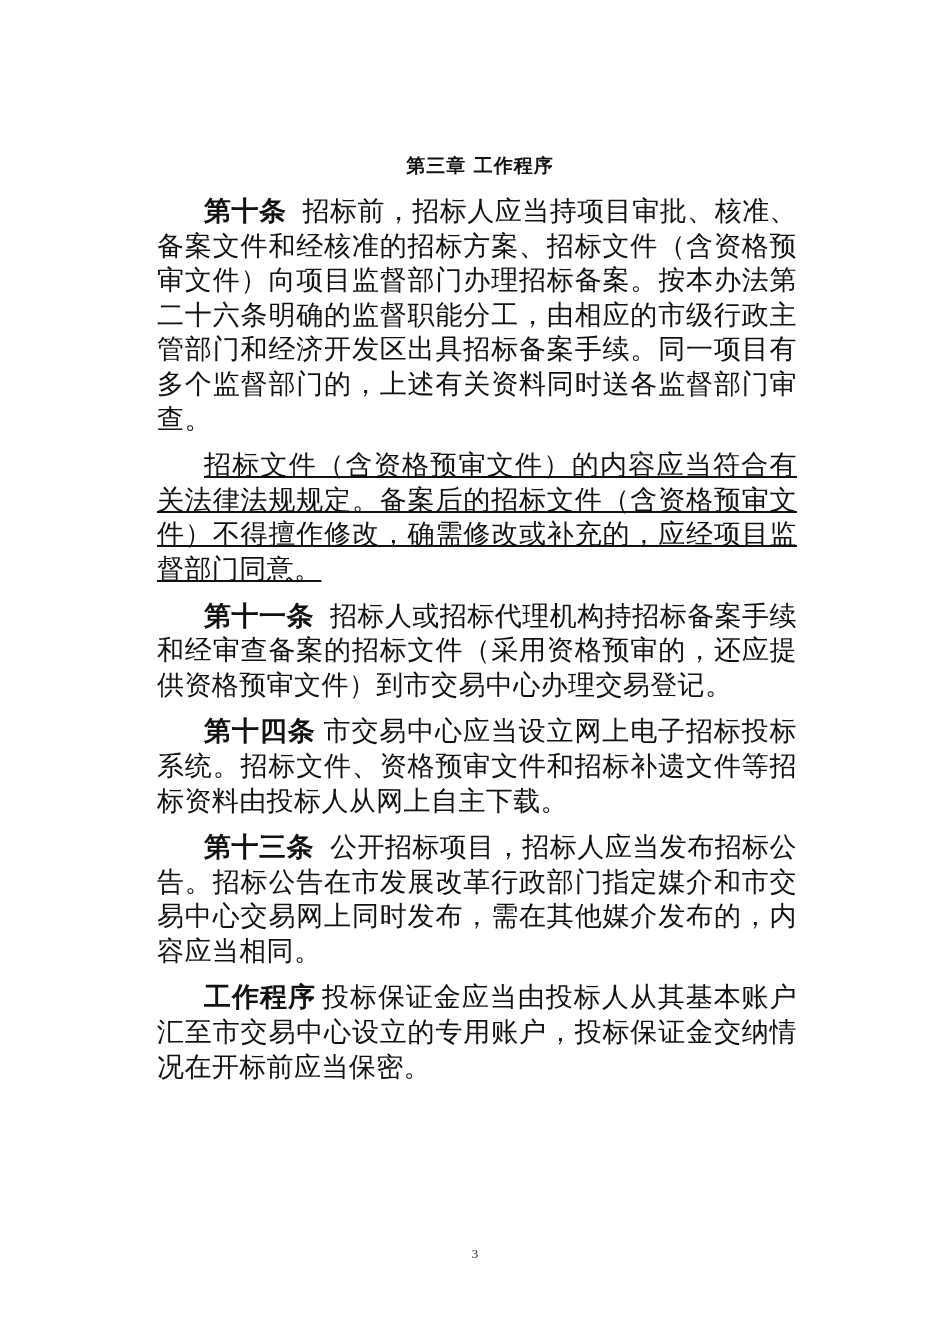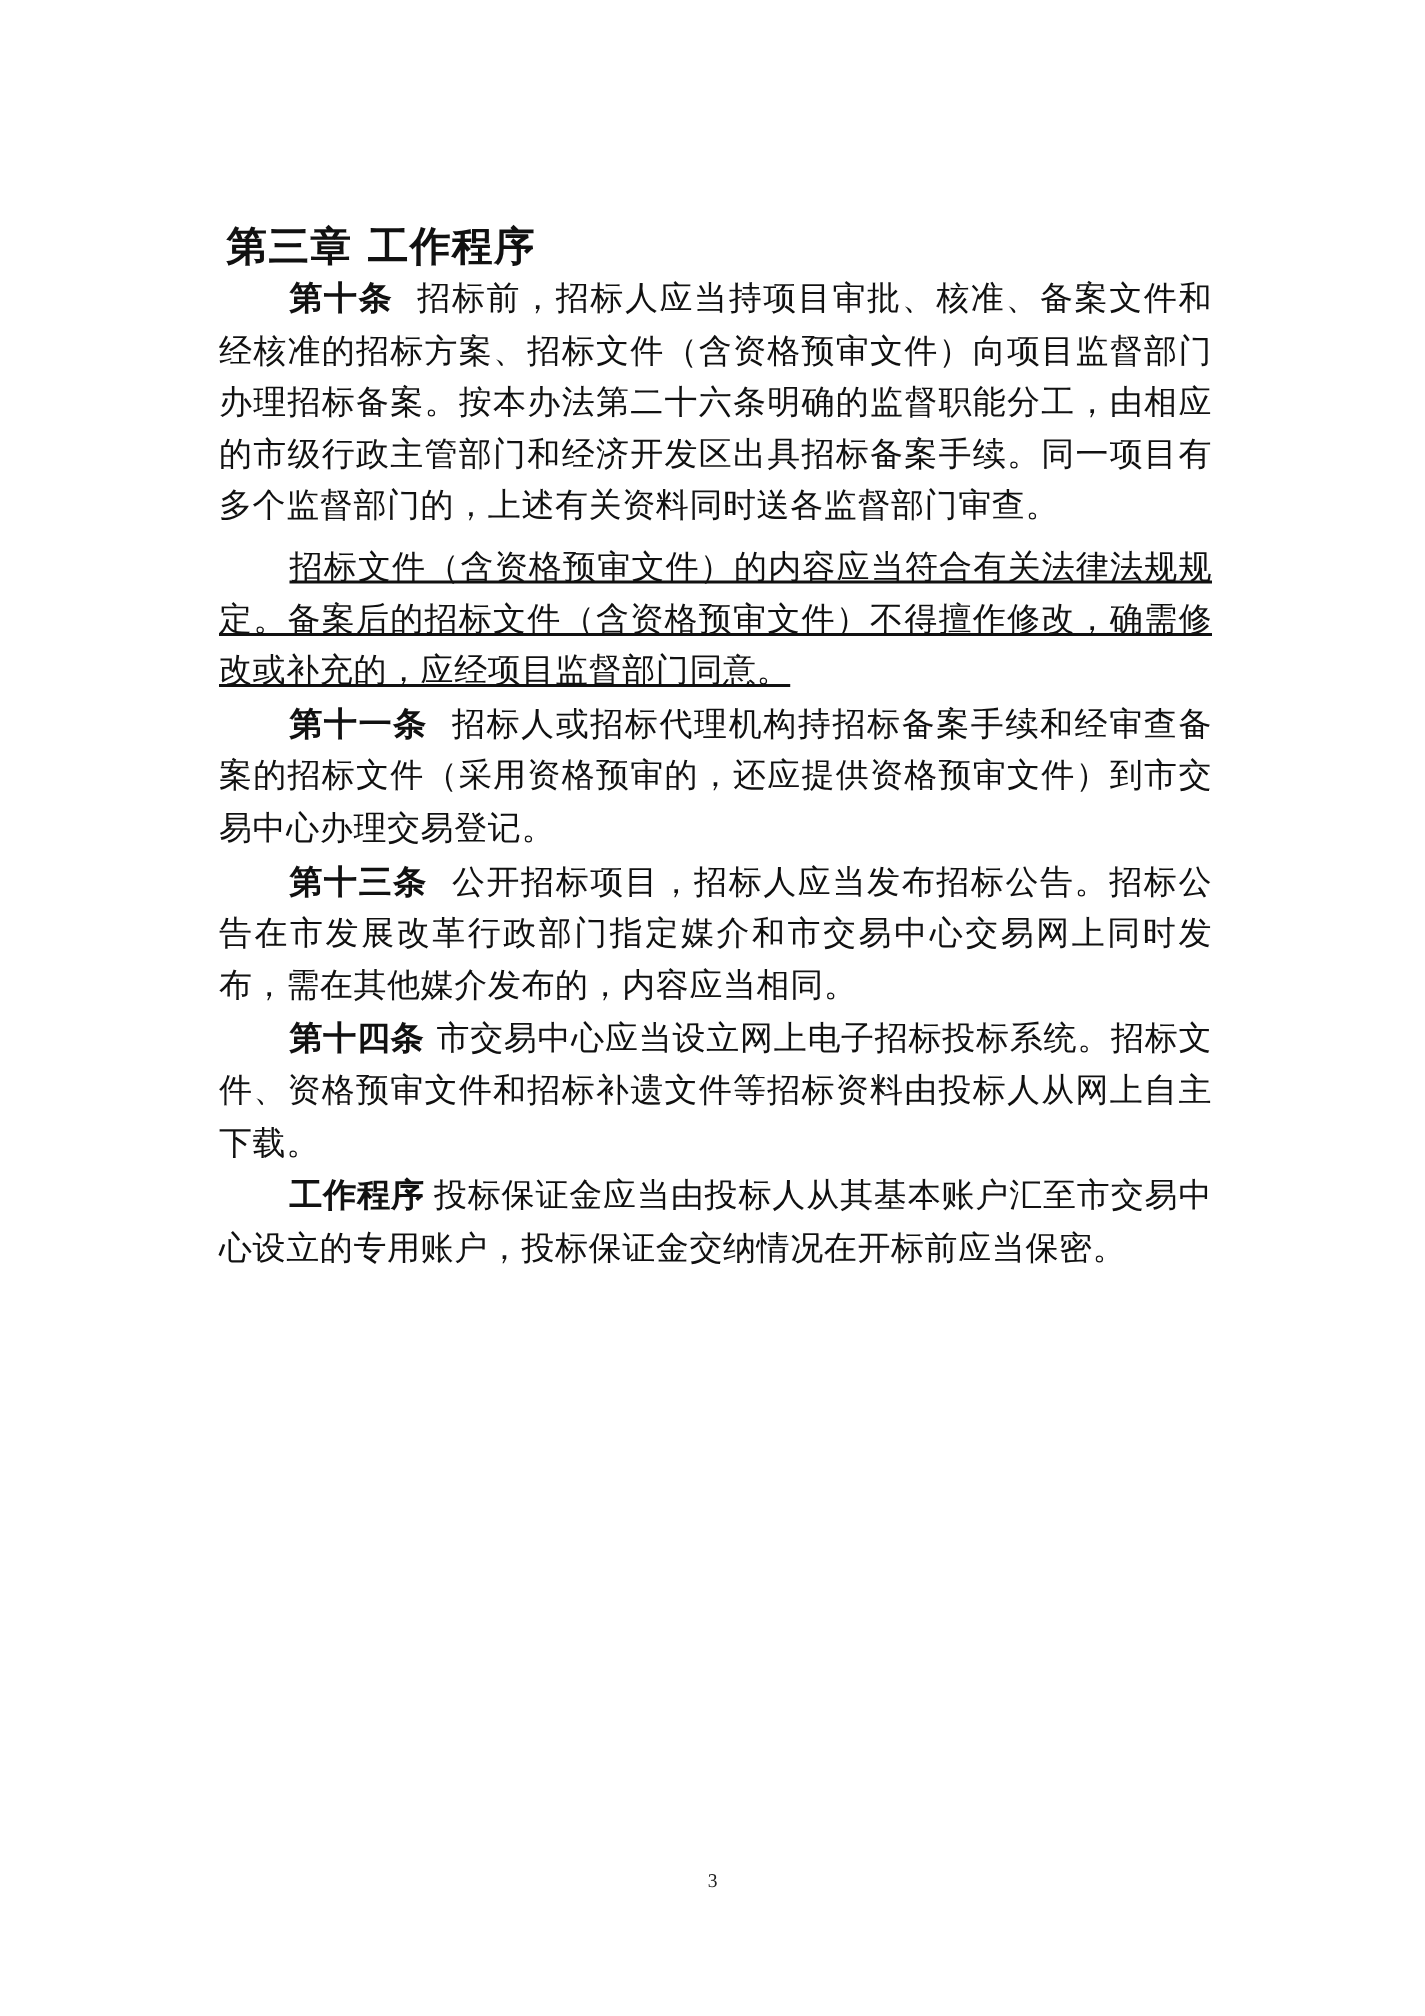--- a/index.html
+++ b/index.html
@@ -15,32 +15,33 @@
     font-family: "DejaVu Serif", "Liberation Serif", serif;
     color: #111111;
   }
   .page {
     position: absolute;
     left: 145px;
     top: 148px;
     width: 664px;
   }
   .chapter-title {
+    text-align: center;
     font-family: "DejaVu Sans", "Liberation Sans", sans-serif;
     font-weight: bold;
-    font-size: 27px;
+    font-size: 19px;
     line-height: 34px;
     height: 34px;
     letter-spacing: 1px;
     margin: 0;
     padding-left: 6px;
   }
   .para {
-    margin: 1px;
-    font-size: 22px;
+    margin: 12px;
+    font-size: 27px;
     line-height: 34.6px;
     text-indent: 47px;
     text-align: justify;
     letter-spacing: 0.4px;
   }
   .para.spaced {
     margin-top: 6px;
     text-decoration: underline;
   }
   .article-label {
@@ -74,25 +75,25 @@
     <span>招标文件（含资格预审文件）的内容应当符合有关法律法规规定。备案后的招标文件（含资格预审文件）不得擅作修改，确需修改或补充的，应经项目监督部门同意。</span>
   </p>
 
   <p class="para">
     <span class="article-label">第十一条</span><span>招标人或招标代理机构持招标备案手续和经审查备案的招标文件（采用资格预审的，还应提供资格预审文件）到市交易中心办理交易登记。</span>
   </p>
 
 
 
   <p class="para">
-    <span class="article-label">第十三条</span><span>公开招标项目，招标人应当发布招标公告。招标公告在市发展改革行政部门指定媒介和市交易中心交易网上同时发布，需在其他媒介发布的，内容应当相同。</span>
+    <span class="article-label" style="margin-right:8px">第十四条</span><span>市交易中心应当设立网上电子招标投标系统。招标文件、资格预审文件和招标补遗文件等招标资料由投标人从网上自主下载。</span>
   </p>
 
   <p class="para">
-    <span class="article-label" style="margin-right:8px">第十四条</span><span>市交易中心应当设立网上电子招标投标系统。招标文件、资格预审文件和招标补遗文件等招标资料由投标人从网上自主下载。</span>
+    <span class="article-label">第十三条</span><span>公开招标项目，招标人应当发布招标公告。招标公告在市发展改革行政部门指定媒介和市交易中心交易网上同时发布，需在其他媒介发布的，内容应当相同。</span>
   </p>
 
   <p class="para">
     <span class="article-label" style="margin-right:6px">工作程序</span><span>投标保证金应当由投标人从其基本账户汇至市交易中心设立的专用账户，投标保证金交纳情况在开标前应当保密。</span>
   </p>
 
 </div>
 
 <div class="page-number">3</div>
 

